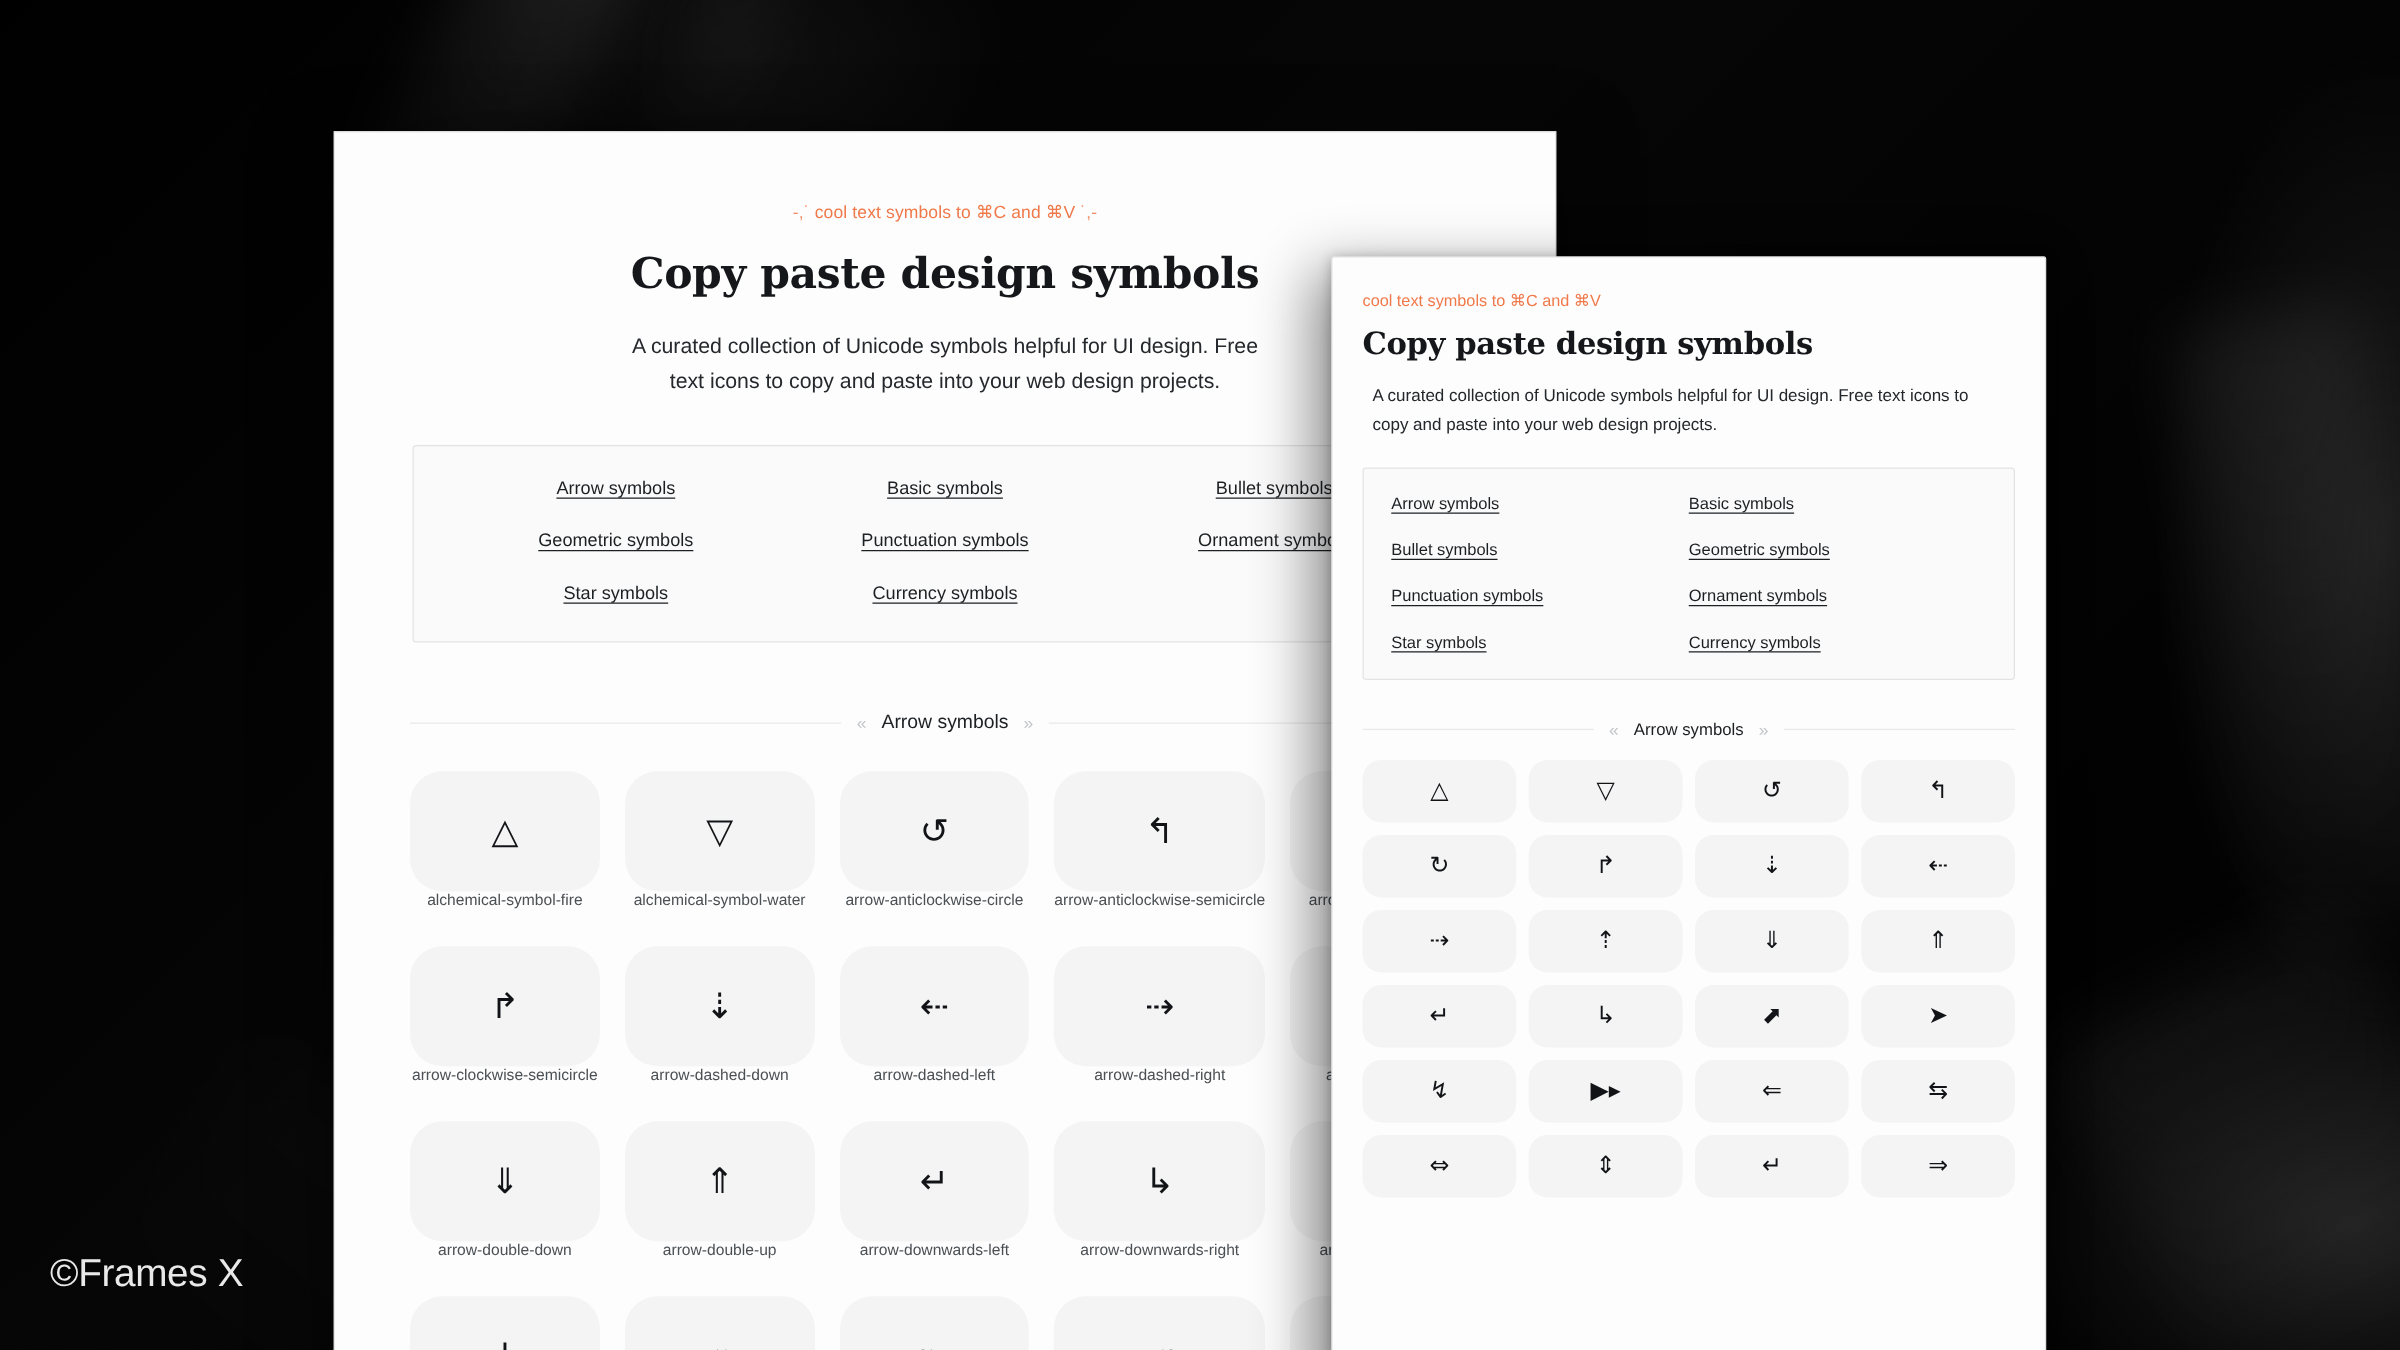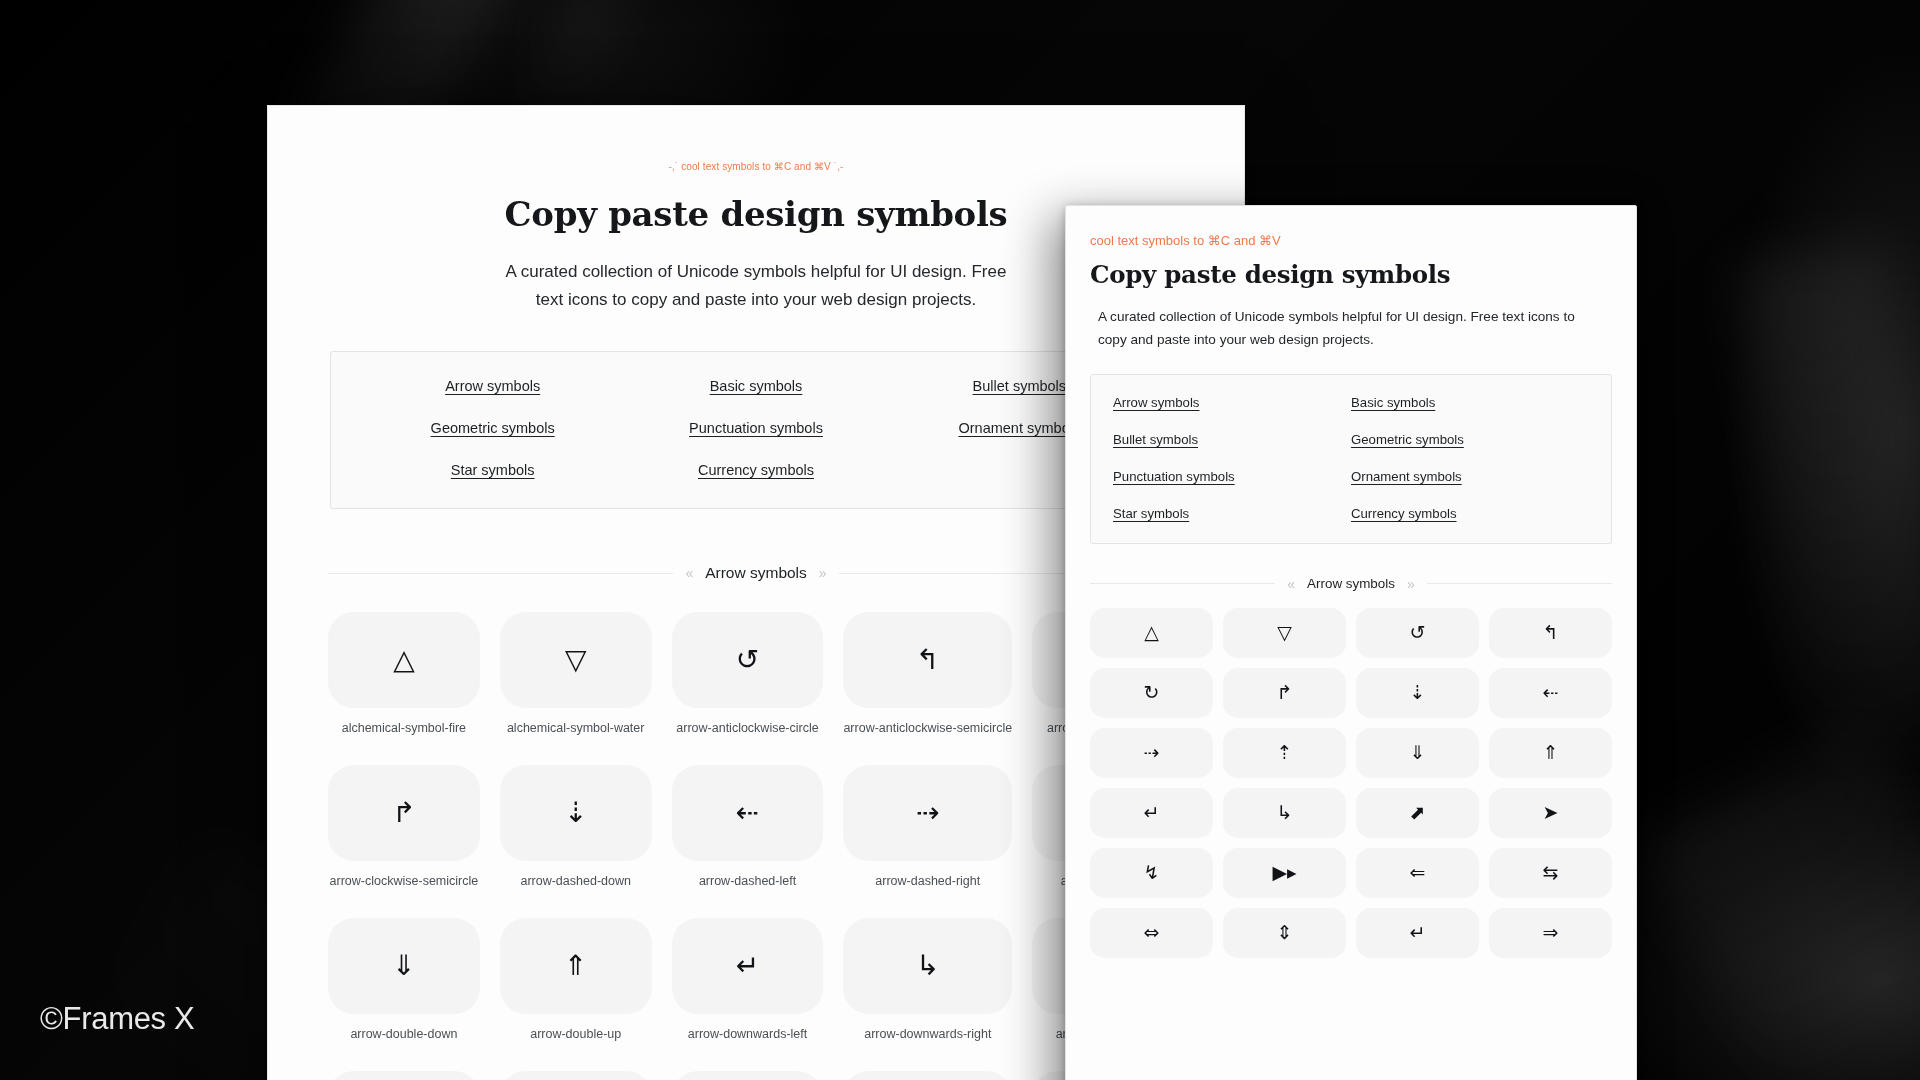--- a/index.html
+++ b/index.html
@@ -63,21 +63,21 @@
     width: 978px;
     height: 1020px;
     border: 1px solid #e7e7e7;
     box-shadow: 0 18px 60px rgba(0,0,0,0.55);
     z-index: 10;
   }
   .back-inner { padding: 55px 60px 0 60px; }
   .tagline-back {
     text-align: center;
     color: #f0794a;
-    font-size: 10px;
+    font-size: 14px;
     letter-spacing: .1px;
     margin-bottom: 22px;
     white-space: nowrap;
   }
   .tagline-deco { opacity: .85; }
   .title-back {
     text-align: center;
     font-family: "DejaVu Serif", "Liberation Serif", serif;
     font-weight: 700;
     font-size: 34px;
@@ -157,21 +157,20 @@
     display: flex;
     align-items: center;
     justify-content: center;
     font-size: 28px;
     color: #111316;
     font-family: "DejaVu Sans", sans-serif;
     line-height: 1;
     cursor: pointer;
   }
   .symlabel {
-    margin-top: 13px;
     margin-bottom: 22px;
     font-size: 12.5px;
     color: #4b5055;
     white-space: nowrap;
   }
 
   
   .panel-front {
     left: 1065px;
     top: 205px;

